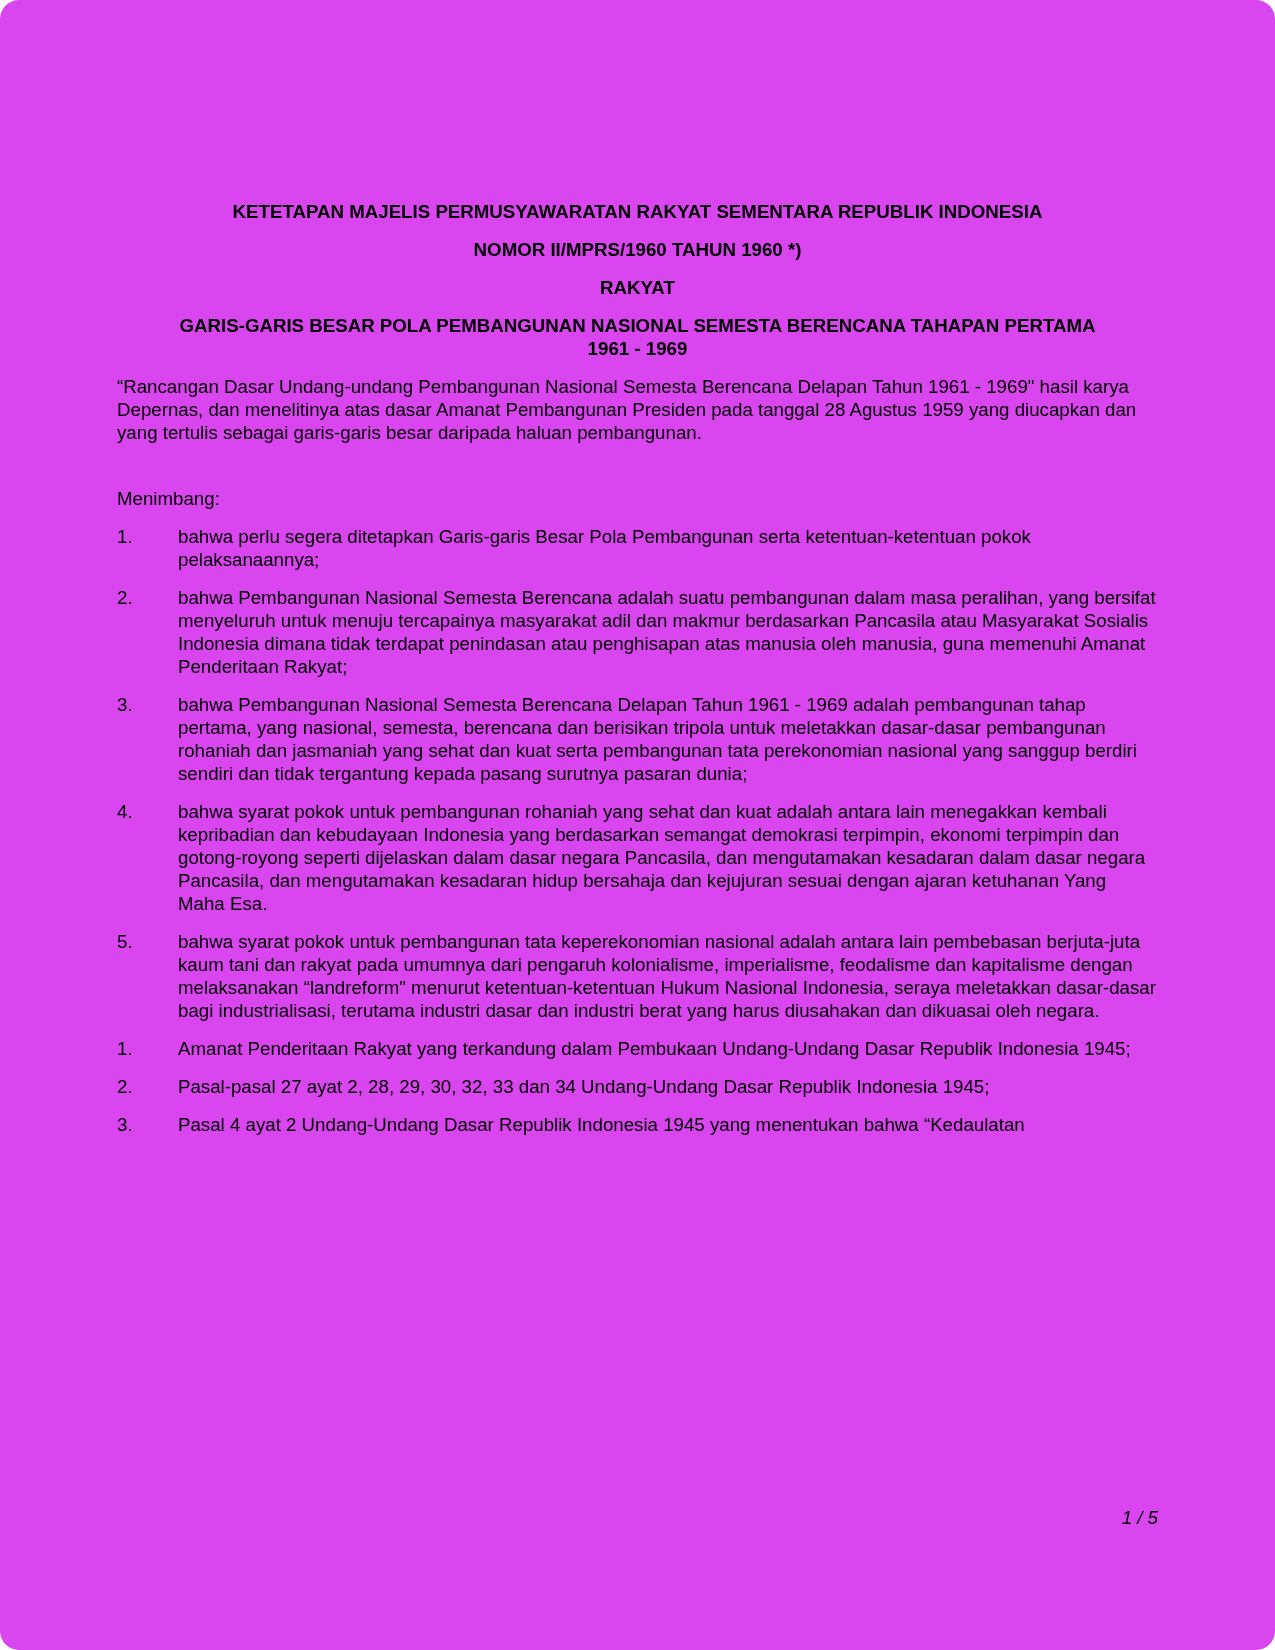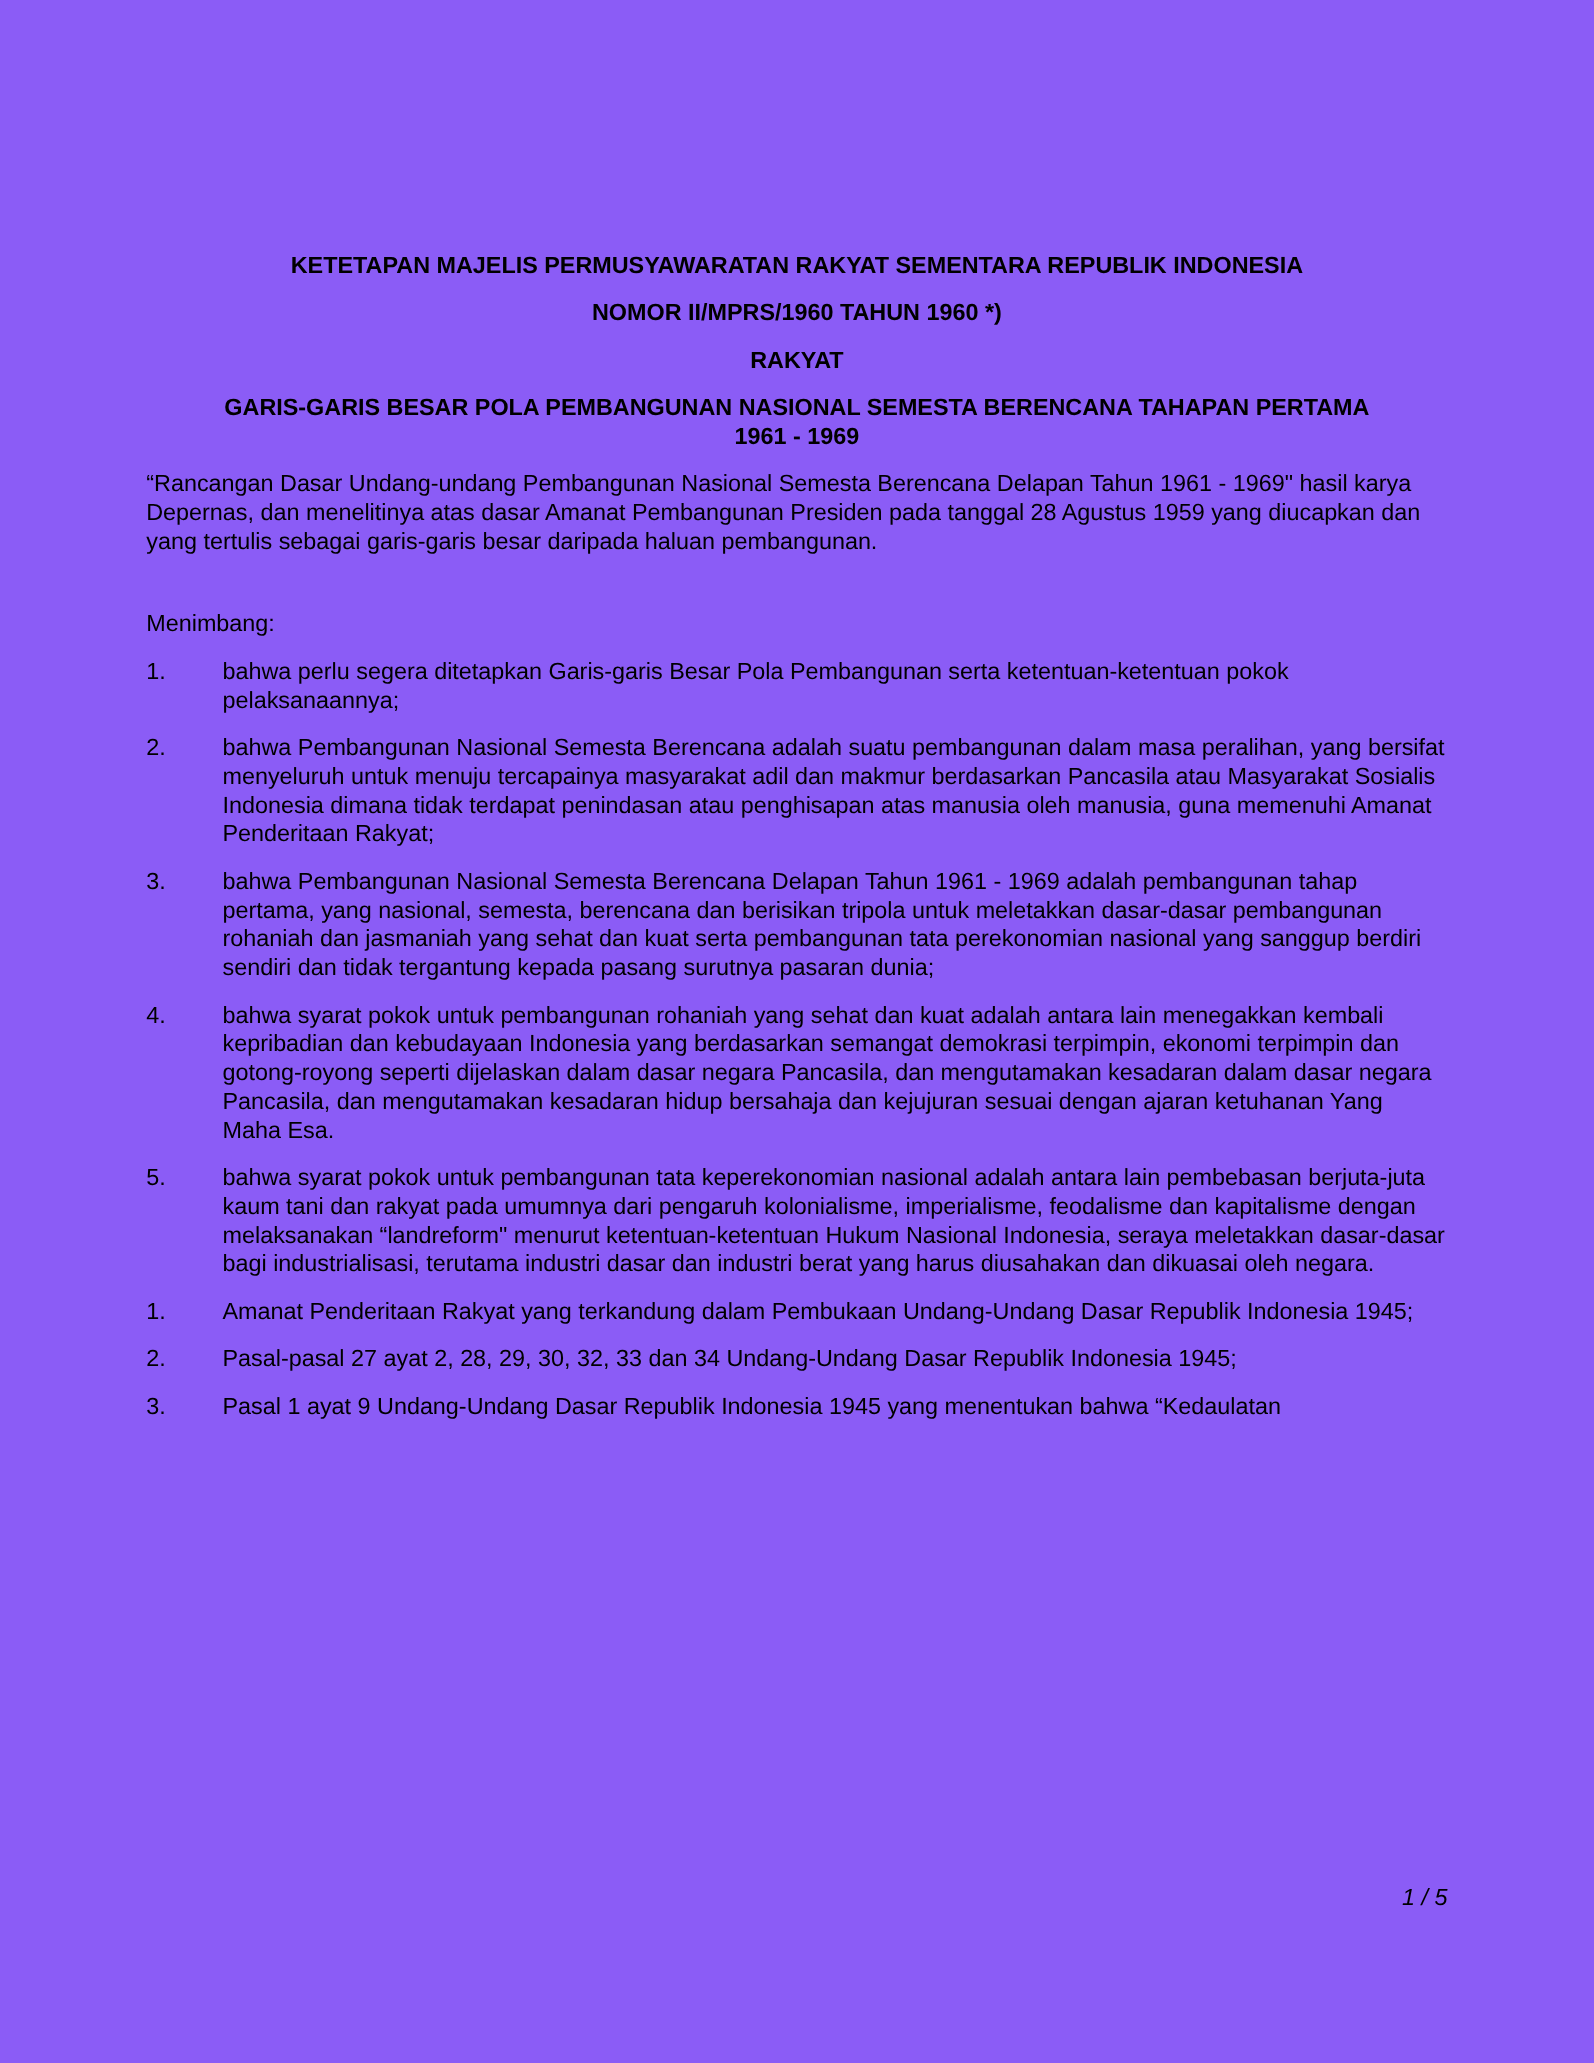--- a/index.html
+++ b/index.html
@@ -4,24 +4,25 @@
 <style>
   html, body {
     margin: 0;
     padding: 0;
     background: #ffffff;
   }
   .page {
     position: relative;
     width: 1275px;
     height: 1650px;
-    background: #8b5cf6;
+    background: #d946ef;
     font-family: "Liberation Sans", sans-serif;
     color: #000000;
     overflow: hidden;
+    border-radius: 19px;
   }
   .content {
     position: absolute;
     left: 117px;
     top: 200px;
     width: 1041px;
     font-size: 18.7px;
     line-height: 23px;
   }
   .content p {
@@ -98,19 +99,19 @@
     <div class="list-item">
       <span class="item-number">1.</span>
       <span>Amanat Penderitaan Rakyat yang terkandung dalam Pembukaan Undang-Undang Dasar Republik Indonesia 1945;</span>
     </div>
     <div class="list-item">
       <span class="item-number">2.</span>
       <span>Pasal-pasal 27 ayat 2, 28, 29, 30, 32, 33 dan 34 Undang-Undang Dasar Republik Indonesia 1945;</span>
     </div>
     <div class="list-item">
       <span class="item-number">3.</span>
-      <span>Pasal 1 ayat 9 Undang-Undang Dasar Republik Indonesia 1945 yang menentukan bahwa “Kedaulatan</span>
+      <span>Pasal 4 ayat 2 Undang-Undang Dasar Republik Indonesia 1945 yang menentukan bahwa “Kedaulatan</span>
     </div>
 
   </div>
 
   <div class="page-footer">1 / 5</div>
 </div>
 
 </body></html>

